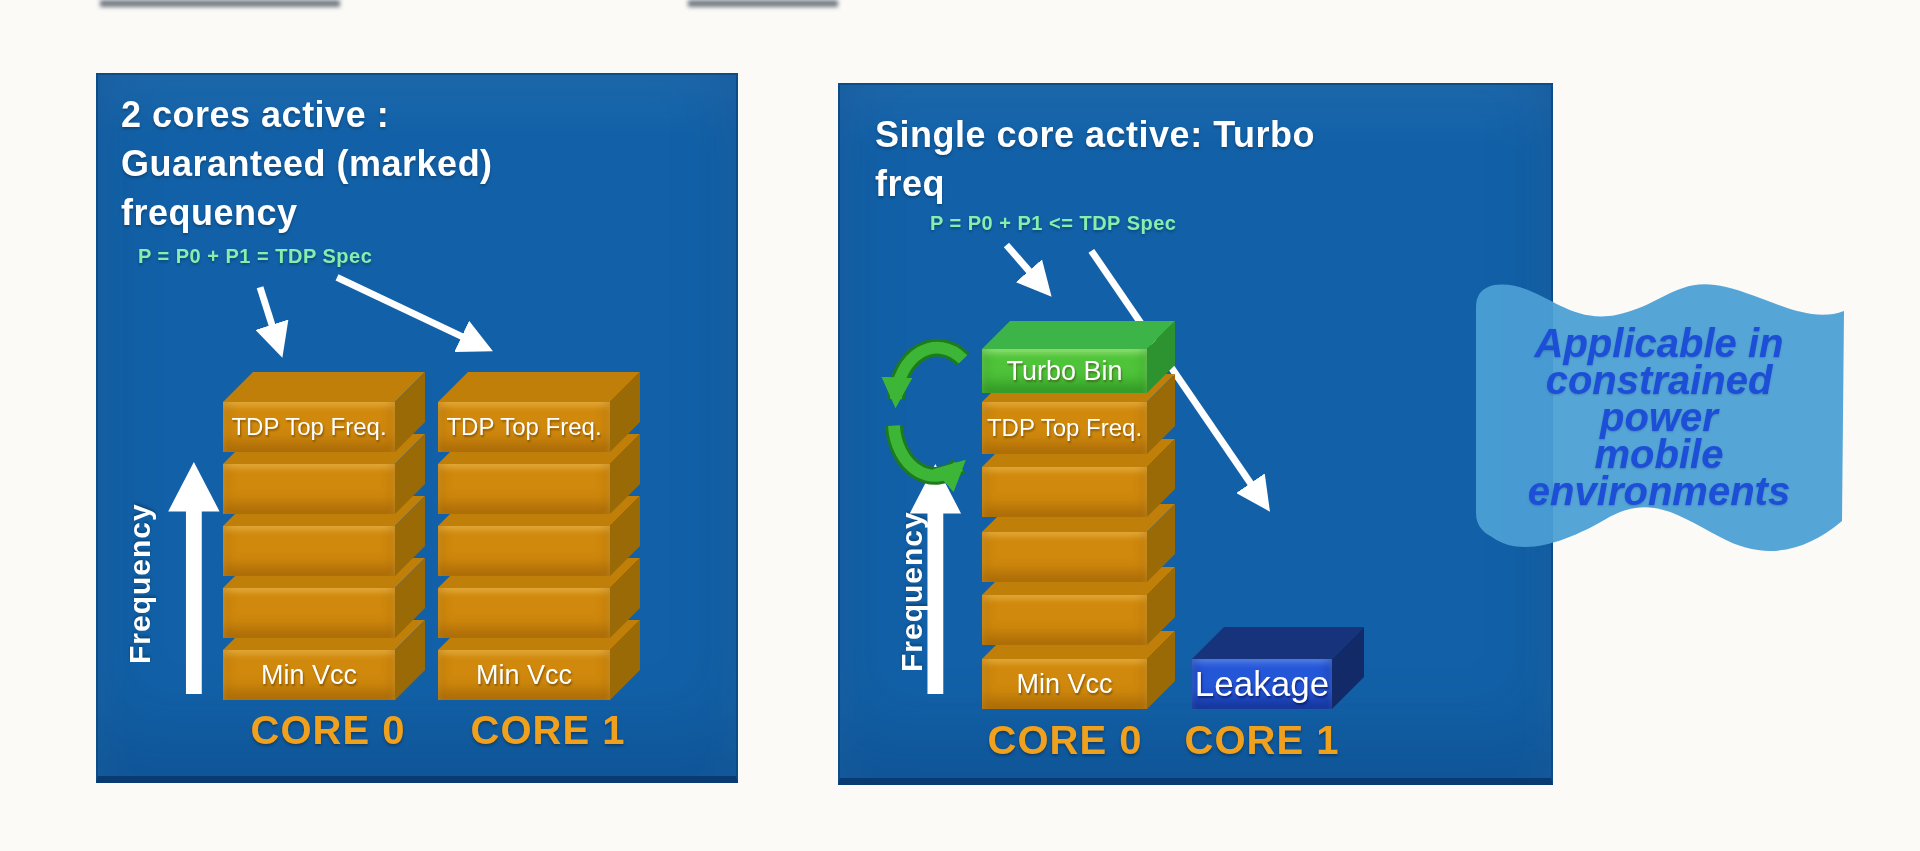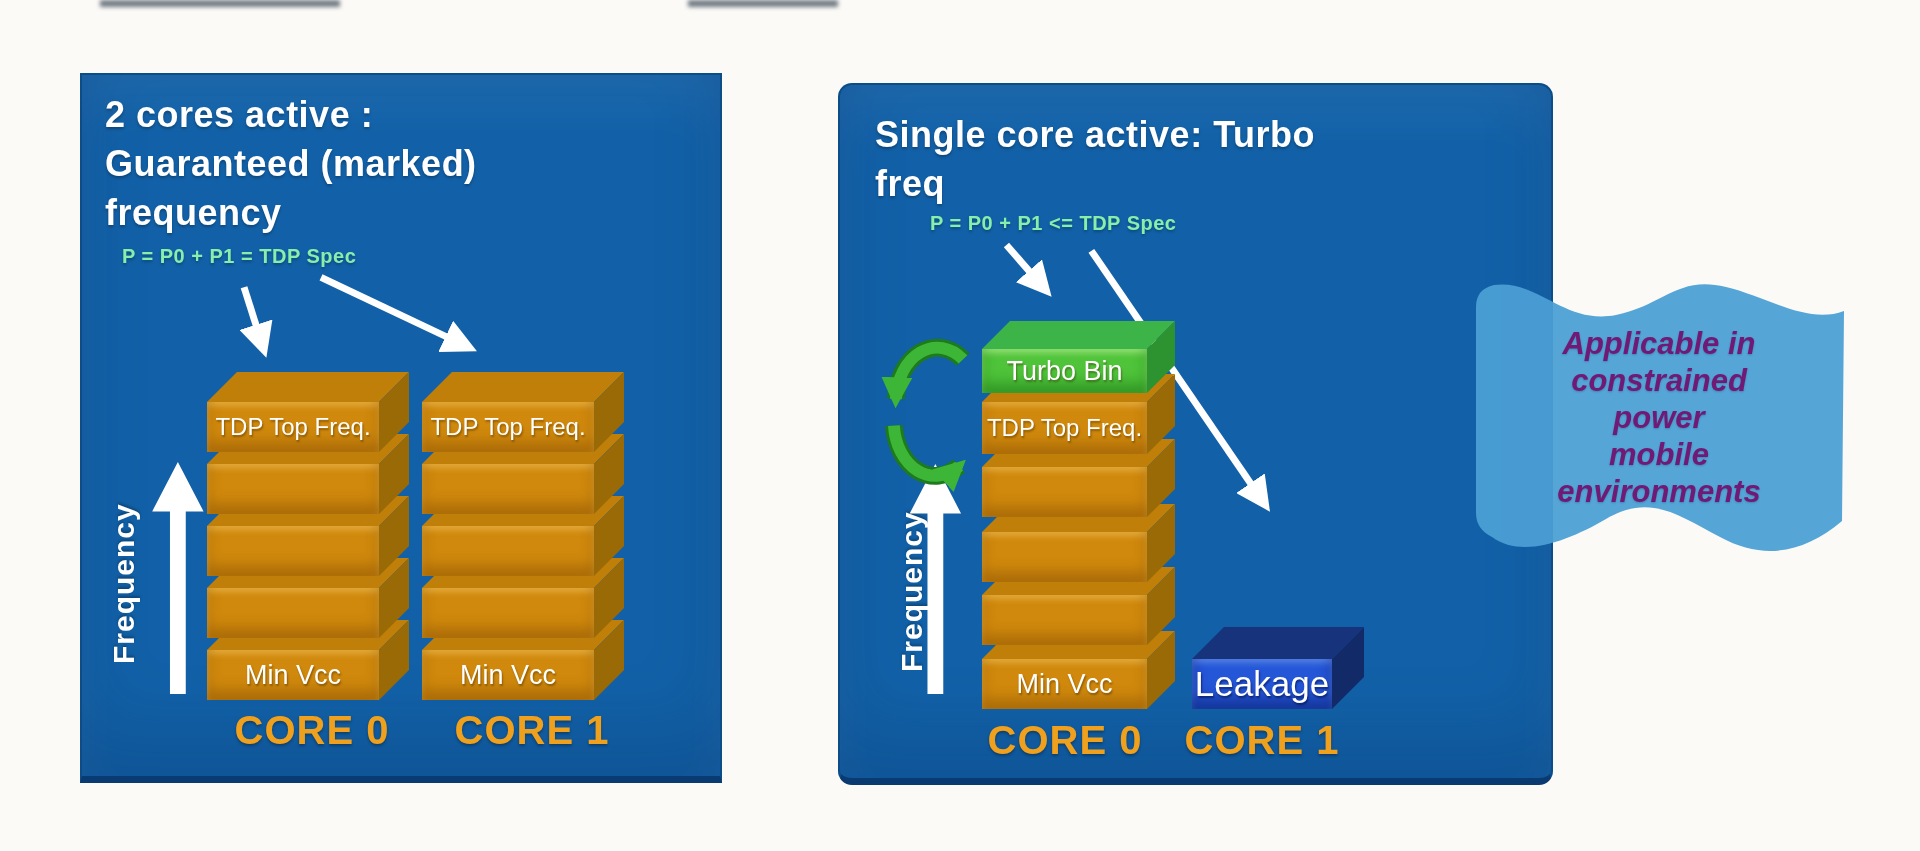--- a/index.html
+++ b/index.html
@@ -9,22 +9,22 @@
     font-family:"Liberation Sans","DejaVu Sans",sans-serif;
   }
   .panel{
     position:absolute;
     background:var(--panel_blue,#1261a8);
     border:2px solid var(--panel_edge,#0c4d88);
     border-bottom:7px solid rgba(7,45,95,.75);
     box-shadow:inset 0 -45px 70px rgba(0,25,60,.16), inset 0 30px 50px rgba(255,255,255,.05);
     box-sizing:border-box;
   }
-  #panel-left{left:80px;top:73px;width:642px;height:710px;}
-  #panel-right{left:838px;top:83px;width:715px;height:702px;border-radius:14px;}
+  #panel-left{left:96px;top:73px;width:642px;height:710px;}
+  #panel-right{left:838px;top:83px;width:715px;height:702px;}
   .title{
     position:absolute;color:#fff;font-weight:bold;font-size:36px;line-height:49px;
     text-shadow:0 2px 3px rgba(0,0,0,.28);letter-spacing:.5px;white-space:nowrap;
   }
   .formula{
     position:absolute;color:#86efac;font-weight:bold;font-size:20px;
     text-shadow:0 2px 3px rgba(0,0,0,.28);letter-spacing:.5px;white-space:nowrap;
   }
   .freq-label{
     position:absolute;display:flex;align-items:center;justify-content:center;
@@ -69,21 +69,21 @@
   }
   .annotation{
     position:absolute;color:#fff;font-weight:bold;font-size:25px;line-height:34px;
     text-align:center;text-shadow:0 2px 2px rgba(0,0,0,.3);
   }
   .arrows{position:absolute;inset:0;width:100%;height:100%;pointer-events:none;}
   #flag{position:absolute;left:1468px;top:253px;width:392px;height:322px;z-index:20;}
   #flag svg{position:absolute;inset:0;}
   .flag-text{
     position:absolute;left:24px;right:34px;top:72px;text-align:center;
-    color:#701a75;font-style:italic;font-weight:700;font-size:31px;line-height:37px;
+    color:#1d4ed8;font-style:italic;font-weight:700;font-size:40px;line-height:37px;
     text-shadow:0 1px 2px rgba(0,40,80,.25);
   }
   .smudge{position:absolute;top:0;height:7px;background:#45525e;filter:blur(2px);opacity:.75;}
 </style>
 </head>
 <body>
 
 <div class="smudge" style="left:100px;width:240px;"></div>
 <div class="smudge" style="left:688px;width:150px;"></div>
 

